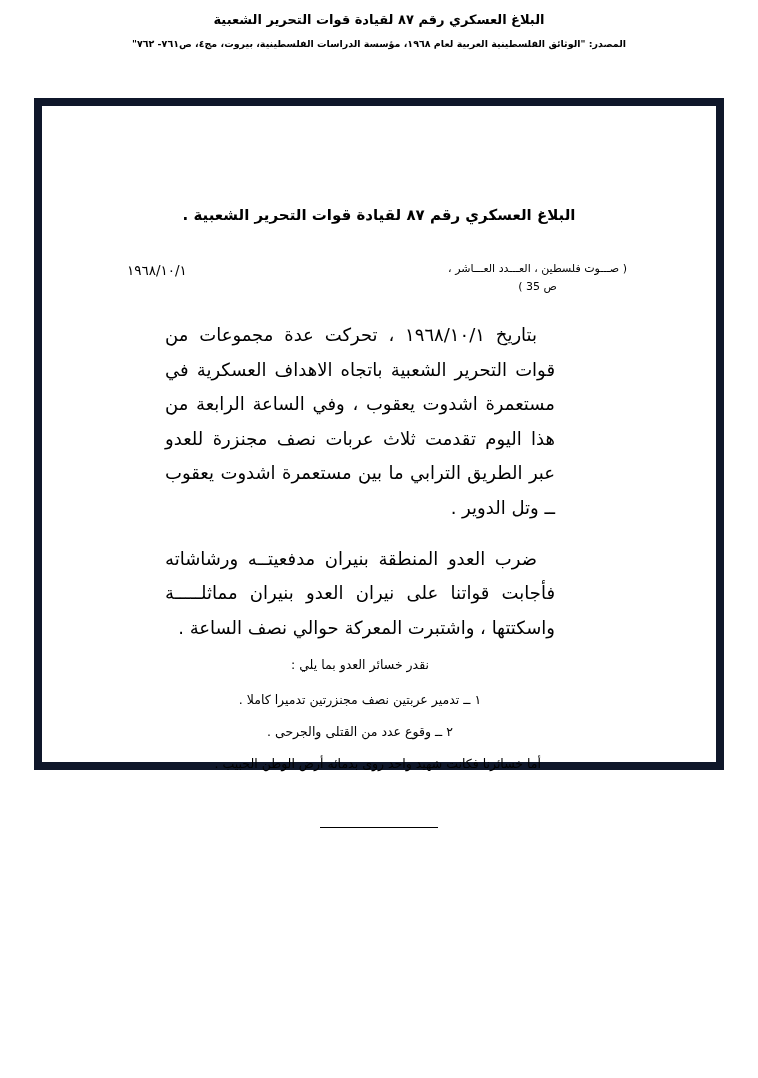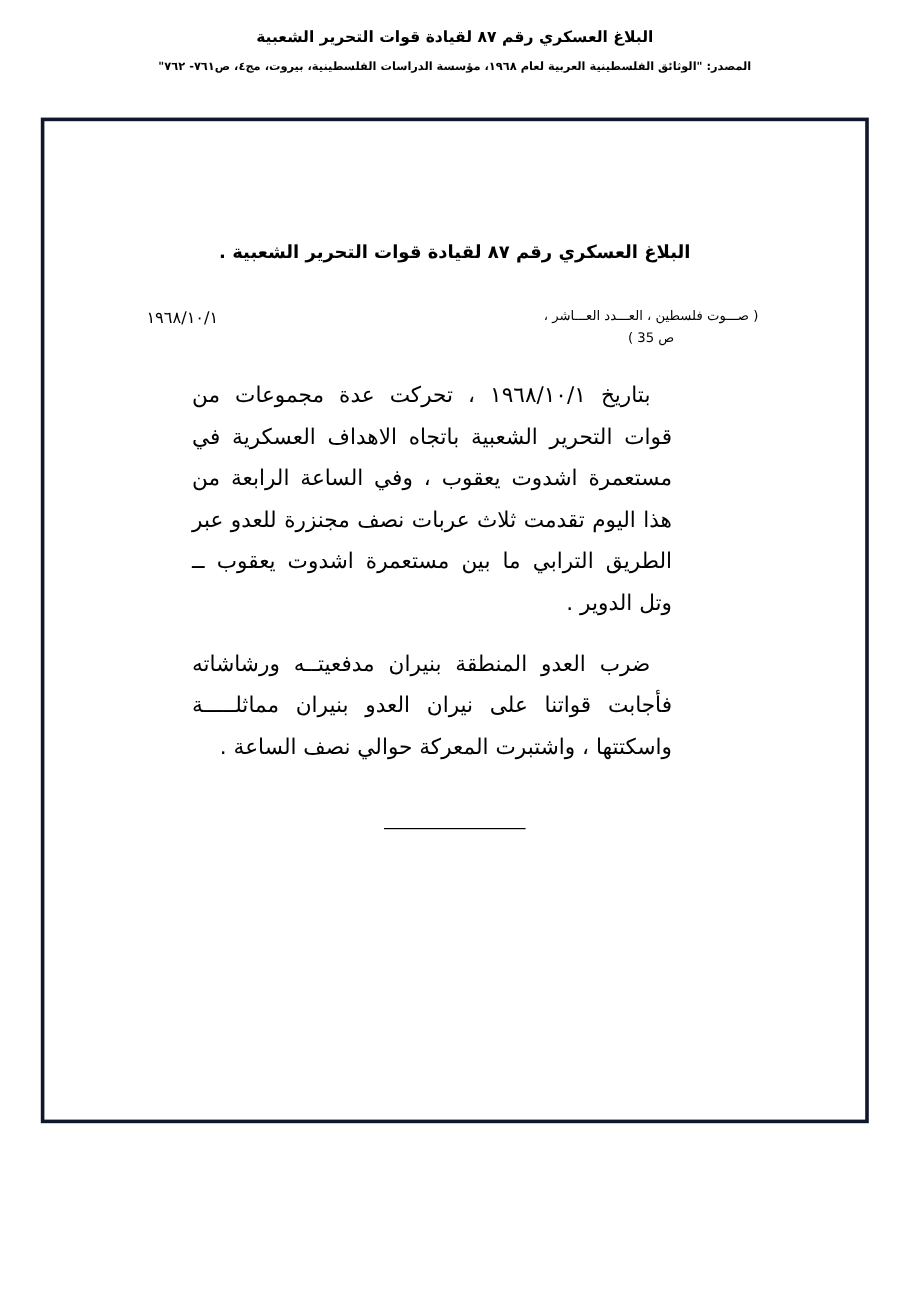--- a/index.html
+++ b/index.html
@@ -12,42 +12,42 @@
     background: #ffffff;
     font-family: "DejaVu Sans", "Liberation Sans", sans-serif;
     color: #000000;
     position: relative;
     overflow: hidden;
   }
 
   .page-header {
     width: 100%;
     text-align: center;
-    padding-top: 24px;
+    padding-top: 12px;
   }
   .header-title {
     font-size: 13px;
     font-weight: bold;
     letter-spacing: 0px;
     line-height: 1.3;
   }
   .header-source {
     font-size: 9.5px;
     font-weight: bold;
     margin-top: 9px;
     line-height: 1.3;
   }
 
   .doc-frame {
     position: absolute;
     left: 34px;
     top: 98px;
     width: 690px;
-    height: 838px;
-    border: 3px solid #0f172a;
+    height: 672px;
+    border: 8px solid #0f172a;
     box-sizing: border-box;
     background: #ffffff;
   }
 
   .doc-inner {
     position: absolute;
     left: 10px;
     top: 10px;
     right: 10px;
     bottom: 10px;
@@ -153,19 +153,25 @@
         <div>ص 35 )</div>
       </div>
       <div class="meta-date">١٩٦٨/١٠/١</div>
     </div>
 
     <div class="body-block">
       <p class="indent-1">بتاريخ ١٩٦٨/١٠/١ ، تحركت عدة مجموعات من قوات التحرير الشعبية باتجاه الاهداف العسكرية في مستعمرة اشدوت يعقوب ، وفي الساعة الرابعة من هذا اليوم تقدمت ثلاث عربات نصف مجنزرة للعدو عبر الطريق الترابي ما بين مستعمرة اشدوت يعقوب ــ وتل الدوير .</p>
       <p class="tight indent-1">ضرب العدو المنطقة بنيران مدفعيتــه ورشاشاته فأجابت قواتنا على نيران العدو بنيران مماثلـــــة واسكتتها ، واشتبرت المعركة حوالي نصف الساعة .</p>
     </div>
 
+    <div class="list-block">
+      <div class="lead">نقدر خسائر العدو بما يلي :</div>
+      <div class="item">١ ــ تدمير عربتين نصف مجنزرتين تدميرا كاملا .</div>
+      <div class="item">٢ ــ وقوع عدد من القتلى والجرحى .</div>
+      <div class="tail">أما خسائرنا فكانت شهيد واحد روى بدمائه أرض الوطن الحبيب .</div>
+    </div>
 
     <div class="rule-wrap">
       <span class="rule"></span>
     </div>
 
   </div>
 </div>
 
 </body></html>

